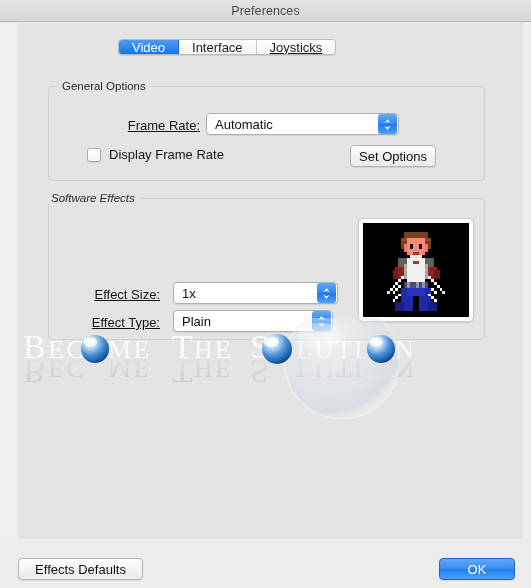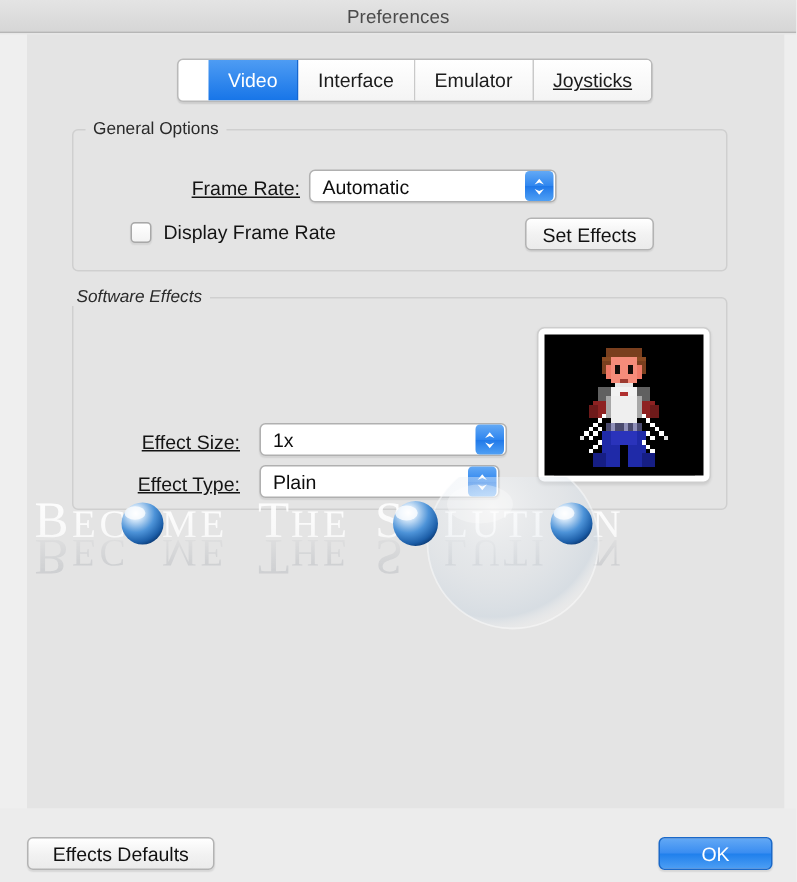--- a/index.html
+++ b/index.html
@@ -60,29 +60,28 @@
     position: absolute;
     left: 18px; top: 0;
     width: 505px; height: 516px;
     background: #e4e4e4;
   }
 
   
   #tabbar {
     position: absolute;
     left: 118px; top: 39px;
-    height: 29px;
+    height: 16px;
     display: flex;
     background: #ffffff;
     border: 1px solid #b9b9b9;
     border-radius: 4px;
     overflow: hidden;
     box-shadow: 0 1px 1px rgba(0,0,0,.10);
     z-index: 5;
-    padding-left: 20px;
   }
   .tab {
     display: flex;
     align-items: center;
     justify-content: center;
     padding: 0 13px;
     font-size: 13px;
     color: #1c1c1c;
     background: linear-gradient(to bottom, #ffffff 0%, #f4f4f4 100%);
     border-right: 1px solid #c9c9c9;
@@ -268,48 +267,45 @@
   </div>
 
   <div id="tabbar">
     <div class="tab active">
       <span>Video</span>
     </div>
     <div class="tab">
       <span>Interface</span>
     </div>
     <div class="tab">
-      <span>Emulator</span>
-    </div>
-    <div class="tab">
       <span>Joysticks</span>
     </div>
   </div>
 
   <div class="groupbox" id="gb-general"></div>
   <div class="grouplabel" id="lbl-general">General Options</div>
 
   <div class="fieldlabel" style="left:40px; top:118px; width:160px;">Frame Rate:</div>
 
-  <div class="popup" style="left:206px; top:113px; width:165px;">
+  <div class="popup" style="left:206px; top:113px; width:193px;">
     <span class="val">Automatic</span>
     <span class="stepper">
       <svg width="11" height="15" viewBox="0 0 11 15">
         <path d="M5.5 2.2 L8.6 6.0 L5.5 4.7 L2.4 6.0 Z" fill="#ffffff"></path>
         <path d="M5.5 12.8 L2.4 9.0 L5.5 10.3 L8.6 9.0 Z" fill="#ffffff"></path>
       </svg>
     </span>
   </div>
 
   <div class="checkrow" style="left:87px; top:147px;">
     <span class="checkbox"></span>
     <span class="ctext">Display Frame Rate</span>
   </div>
 
-  <div class="pushbtn" style="left:350px; top:145px; width:86px;">Set Effects</div>
+  <div class="pushbtn" style="left:350px; top:145px; width:86px;">Set Options</div>
 
   <div class="groupbox" id="gb-effects"></div>
   <div class="grouplabel" id="lbl-effects">Software Effects</div>
 
 
   <div class="fieldlabel" style="left:40px; top:287px; width:120px;">Effect Size:</div>
 
   <div class="popup" style="left:173px; top:282px; width:165px;">
     <span class="val">1x</span>
     <span class="stepper">

